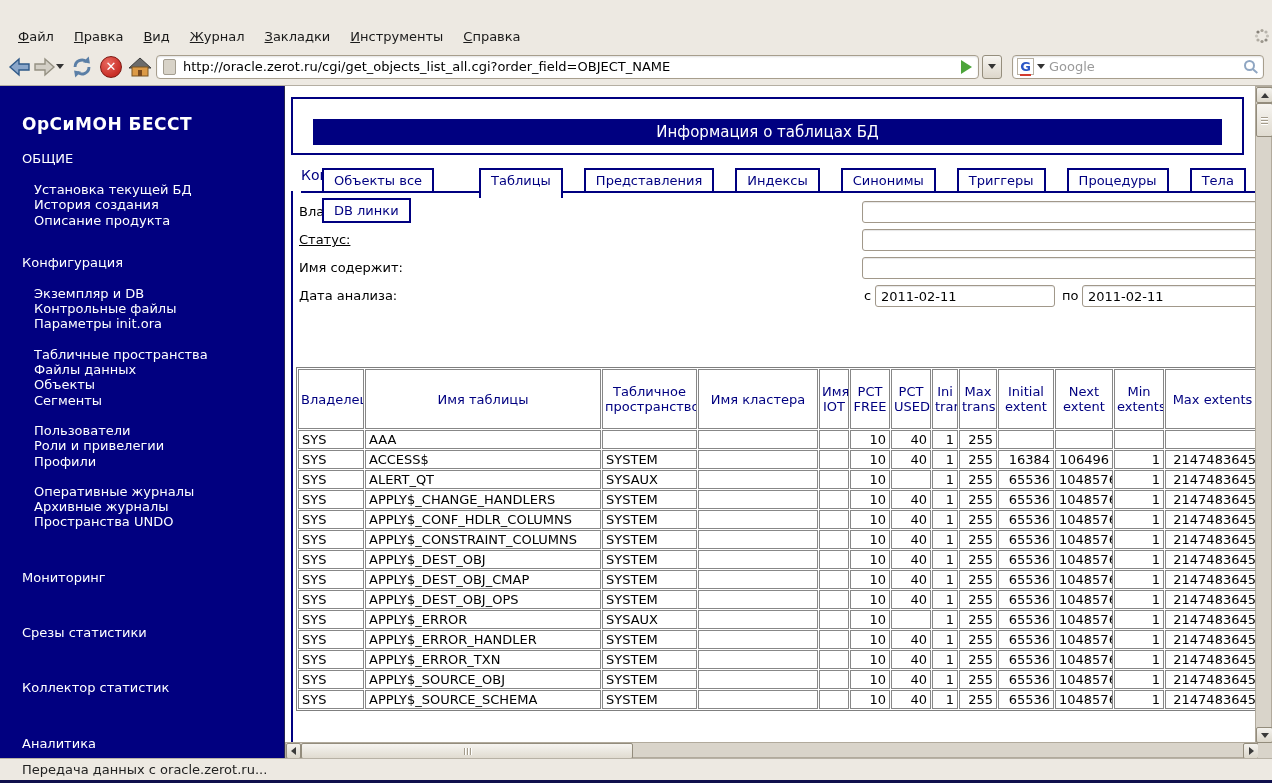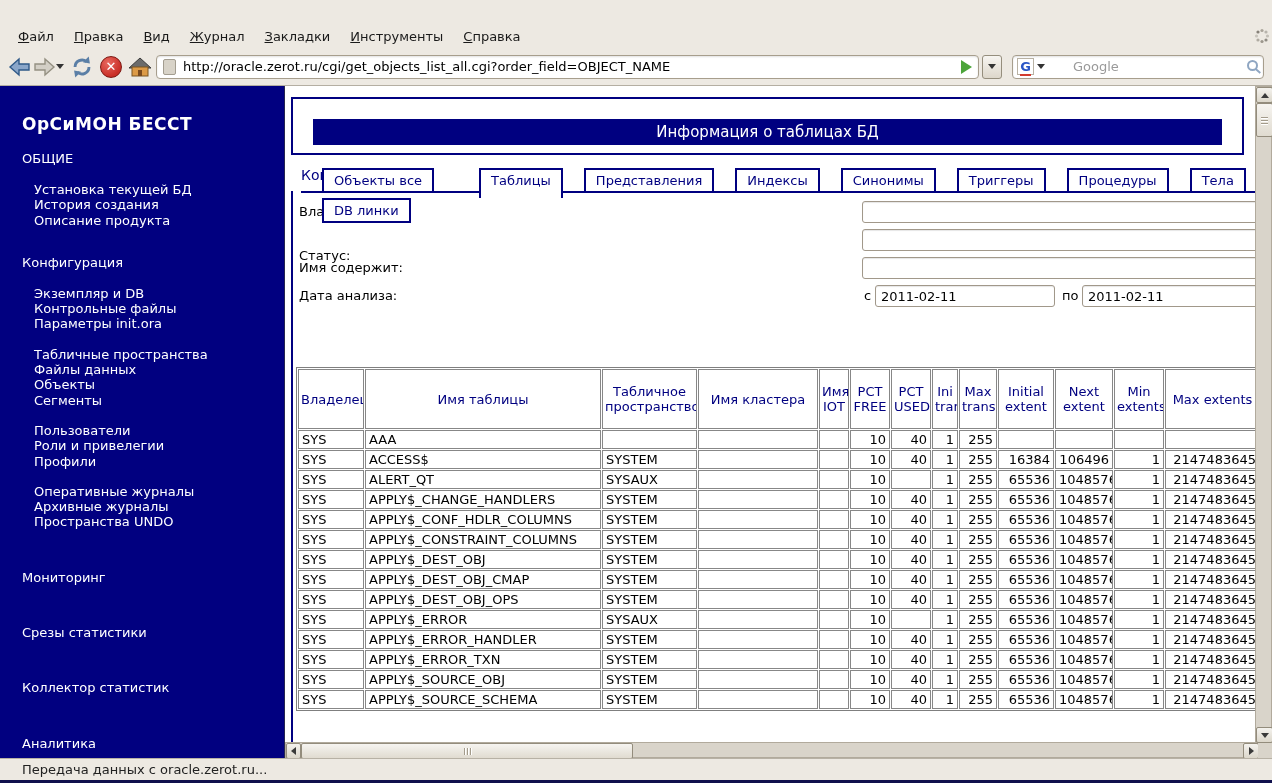--- a/index.html
+++ b/index.html
@@ -50,21 +50,21 @@
     border-left:11px solid #4ca43a; margin:0 6px; }
   #url-drop-btn { flex:none; width:20px; height:24px; margin-left:3px; background:linear-gradient(#f7f5f1,#ddd7cb);
     border:1px solid #958e7d; border-radius:3px; display:flex; align-items:center; justify-content:center; }
   #search-box { flex:none; width:252px; height:24px; margin-left:10px; background:#fff; border:1px solid #a79e8d;
     border-radius:4px; display:flex; align-items:center; box-shadow:inset 0 1px 2px rgba(0,0,0,.12); }
   #g-logo { flex:none; width:17px; height:17px; margin-left:4px; border:1px solid #b9b2a4; background:#fff;
     color:#2a56c6; font-weight:bold; font-size:13px; line-height:15px; text-align:center; }
   #g-logo span { border-bottom:2px solid #d23b2f; }
   #search-drop { margin:0 4px 0 3px; }
   #search-input { flex:1 1 auto; border:none; outline:none; font-size:13px; font-family:"DejaVu Sans",sans-serif;
-    background:transparent; height:20px; color:#333;margin-left:24px; }
+    background:transparent; height:20px; color:#333; }
   #search-input::placeholder { color:#9a9a9a; }
   #mag-icon { flex:none; width:11px; height:11px; border:2px solid #8fa6c2; border-radius:50%; position:relative;
     margin:0 8px 2px 4px; }
   #mag-icon::after { content:""; position:absolute; width:6px; height:2px; background:#8fa6c2;
     right:-5px; bottom:-3px; transform:rotate(40deg); }
 
   
   #sidebar { position:absolute; left:0; top:86px; width:285px; height:672px; background:#010080;
     border-right:1px solid #26264f; color:#fff; overflow:hidden; }
   .sb-title { margin:28px 0 0 22px; font-size:17px; font-weight:bold; letter-spacing:.5px; }
@@ -86,21 +86,21 @@
   #tabs-row { position:absolute; left:16px; top:82px; width:954px; height:34px; }
   #tabs-line { position:absolute; left:0; top:23px; width:100%; height:0; border-top:2px solid #000080; z-index:1; }
   .tab { position:relative; z-index:2; display:inline-block; vertical-align:top; background:#fff; color:#000080;
     border:2px solid #000080; font-size:13px; line-height:17px; padding:2px 10px; margin-left:21px; }
   .tab:first-child { margin-left:25px; }
   .tab.active { padding-bottom:9px; border-bottom:none; z-index:3; margin-left:45px; }
 
   #page-left-border { position:absolute; left:6px; top:105px; height:551px; width:0; border-left:2px solid #000080; }
 
   .f-label { position:absolute; left:14px; height:22px; line-height:22px; font-size:13px; color:#000; }
-  #lbl-owner { top:115px; } #lbl-status { top:159px; } #lbl-name { top:171px; } #lbl-date { top:199px; }
+  #lbl-owner { top:115px; } #lbl-status { top:143px;text-decoration:underline; } #lbl-name { top:171px; } #lbl-date { top:199px; }
   .gtk-input { position:absolute; height:22px; background:#fff; border:1px solid #a1988a; border-radius:3px;
     font-size:13px; font-family:"DejaVu Sans",sans-serif; padding:1px 5px; outline:none;
     box-shadow:inset 0 1px 1px rgba(0,0,0,.1); }
   #inp-owner { left:577px; top:115px; width:404px; }
   #inp-status { left:577px; top:143px; width:404px; }
   #inp-name { left:577px; top:171px; width:404px; }
   #date-from-prefix { position:absolute; left:579px; top:199px; font-size:13px; line-height:22px; }
   #inp-date-from { left:590px; top:199px; width:180px; }
   #date-to-prefix { position:absolute; left:777px; top:199px; font-size:13px; line-height:22px; }
   #inp-date-to { left:797px; top:199px; width:180px; }

